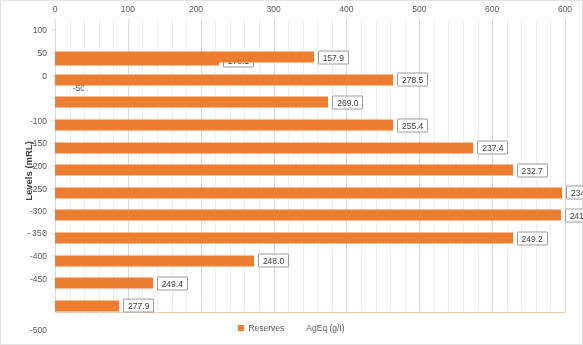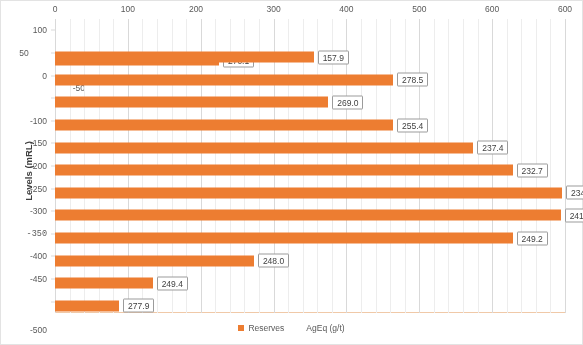--- a/index.html
+++ b/index.html
@@ -140,21 +140,21 @@
       <div class="xtick" style="left: 272.571px;">300</div>
       <div class="xtick" style="left: 345.429px;">400</div>
       <div class="xtick" style="left: 418.286px;">500</div>
       <div class="xtick" style="left: 491.143px;">600</div>
       <div class="xtick" style="left: 564px;">600</div>
     </div>
 
   <div id="y-axis-ticks">
       <div class="ytick" style="top: 29.3077px;">100</div>
       <div class="ytickmark" style="top: 29.3077px;"></div>
-      <div class="ytick" style="top: 51.9231px; text-align: center;">50</div>
+      <div class="ytick" style="top: 51.9231px;">50</div>
       <div class="ytickmark" style="top: 51.9231px;"></div>
       <div class="ytick" style="top: 74.5385px;">0</div>
       <div class="ytickmark" style="top: 74.5385px;"></div>
       <div class="ytick" style="top: 87px; margin-left: 38px;">-50</div>
       <div class="ytickmark" style="top: 97.1538px;"></div>
       <div class="ytick" style="top: 119.769px;">-100</div>
       <div class="ytickmark" style="top: 119.769px;"></div>
       <div class="ytick" style="top: 142.385px;">-150</div>
       <div class="ytickmark" style="top: 142.385px;"></div>
       <div class="ytick" style="top: 165px;">-200</div>

